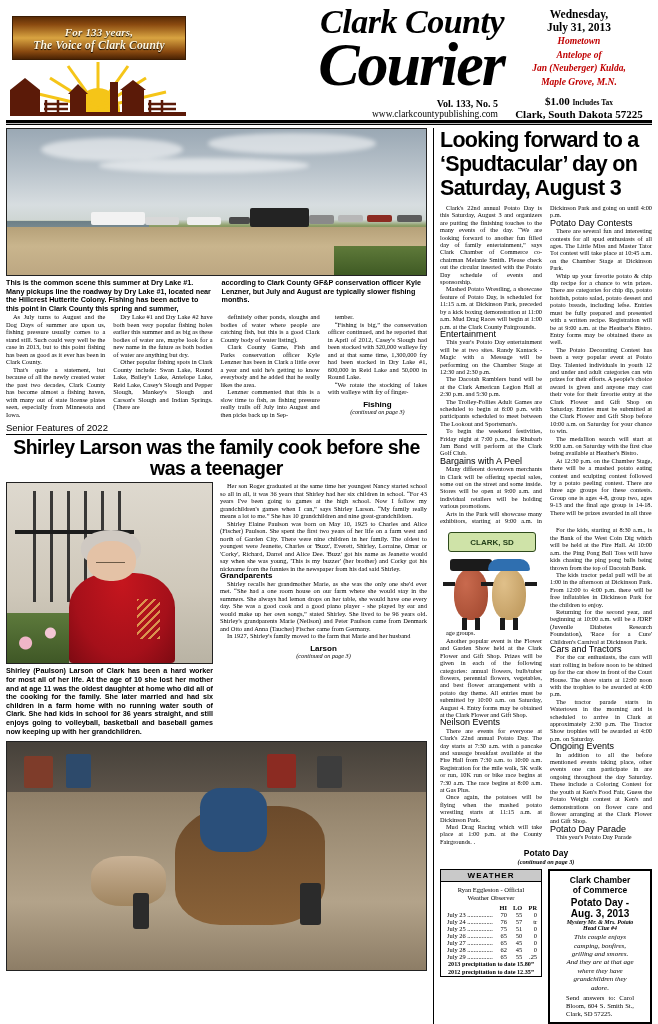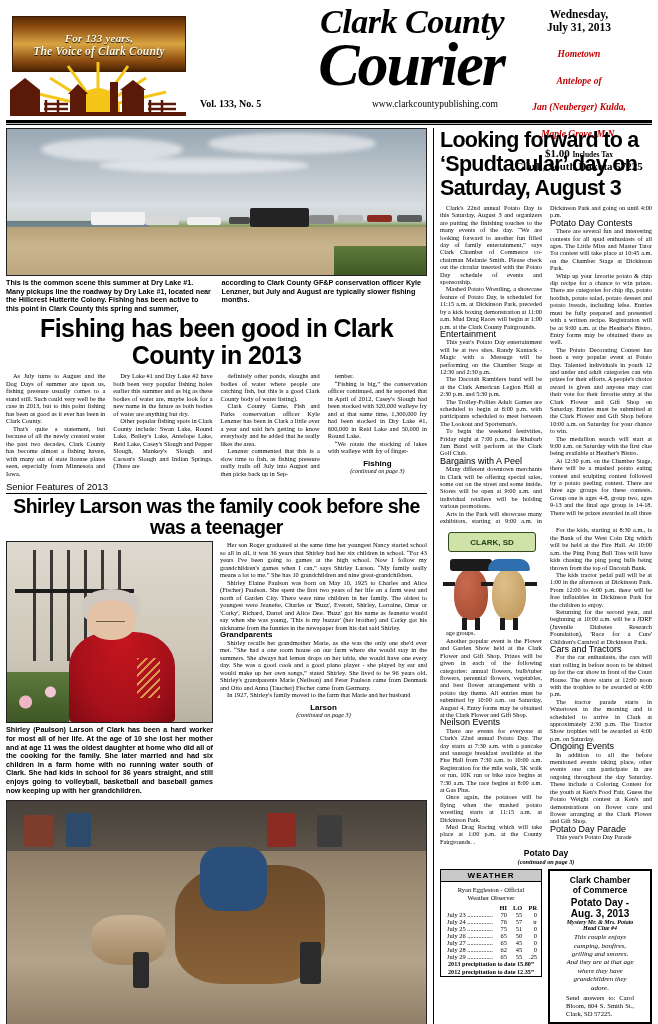--- a/index.html
+++ b/index.html
@@ -10,46 +10,46 @@
     font-family: "Liberation Serif", serif;
     overflow: hidden;
     position: relative;
   }
   .page { width: 658px; height: 1024px; position: relative; background:#fff; padding: 0 4px; }
 
   
   .masthead { display: flex; height: 118px; align-items: stretch; padding-top: 2px; }
   .mh-left { width: 190px; position: relative; }
   .slogan-box {
-    margin: 14px 8px 0 8px; height: 56px;
+    margin: 14px 8px 0 8px; height: 44px;
     background: linear-gradient(180deg,#5a2c06 0%, #8a4a10 18%, #d9a441 50%, #8a4a10 82%, #4a2304 100%);
     border: 1px solid #3b1d04;
     display:flex; flex-direction:column; align-items:center; justify-content:center;
     color:#fff7e0; font-family:"Liberation Serif", serif; font-style:italic; font-weight:bold;
     text-shadow: 0 1px 1px #000;
   }
   .slogan-box .l1 { font-size: 11px; letter-spacing:.2px; }
   .slogan-box .l2 { font-size: 11.5px; letter-spacing:.2px; margin-top:1px; }
   .farm-art { position:absolute; left:6px; top:58px; width:176px; height:56px; overflow:hidden; }
   .mh-center { flex:1; position:relative; text-align:right; }
   .title-cc {
     font-family: "Liberation Serif", serif; font-weight:bold; font-style:italic;
     font-size: 34px; line-height: 32px; margin-top: 4px; letter-spacing:-0.5px;
   }
   .title-courier {
     font-family: "Liberation Serif", serif; font-weight:bold; font-style:italic;
     font-size: 62px; line-height: 56px; letter-spacing:-2px; margin-top:-2px;
   }
   .mh-center-foot { display:flex; justify-content:space-between; align-items:flex-end;
-    font-size:9.5px; padding: 6px 6px 0 6px; }
+    font-size:9.5px; padding: 6px 6px 0 6px; flex-direction: column; }
   .vol { font-weight:bold; font-family:"Liberation Serif",serif; font-size:10px;}
   .weburl { font-size:9.5px; }
   .mh-right { width: 150px; text-align:center; padding-top: 6px; font-size: 10px; }
   .mh-right .date { font-weight:bold; font-size:11.5px; line-height:13px; }
-  .mh-right .home { color:#c00000; font-weight:bold; font-style:italic; font-size:9.5px; line-height:11.5px; margin-top:15px; }
+  .mh-right .home { color:#c00000; font-weight:bold; font-style:italic; font-size:9.5px; line-height:11.5px; margin-top:2px; }
   .mh-right .price { font-size:11px; font-weight:bold; margin-top:7px; }
   .mh-right .price small { font-size:7.5px; }
   .mh-right .city { font-weight:bold; font-size:11px; margin-top:1px; }
 
   .rule-thick { border-top: 3px solid #000; border-bottom:1px solid #000; height:5px; margin: 2px 2px 0 2px; background:#bbb;}
 
   
   .body-wrap { display:flex; gap:0; padding: 3px 2px 0 2px; }
   .left-col { width: 434px; padding-right:6px; border-right: 1px solid #000; }
   .right-col { width: 218px; padding-left: 6px; }
@@ -271,40 +271,39 @@
         <div class="truck" style="left:79%;top:59%;width:6%;height:5%;background:#b7b7b7;"></div>
         <div class="truck" style="left:86%;top:59%;width:6%;height:5%;background:#8b2b22;"></div>
         <div class="truck" style="left:93%;top:59%;width:6%;height:5%;background:#5c5c5c;"></div>
       </div>
 
       <div class="caption">
         <span>This is the common scene this summer at Dry Lake #1.  Many pickups line the roadway by Dry Lake #1, located near the Hillcrest Hutterite Colony.  Fishing has been active to this point in Clark County this spring</span>
         <span>and summer, according to Clark County GF&amp;P conservation officer Kyle Lenzner, but July and August are typically slower fishing months.</span>
       </div>
 
-      <div class="headline-main">Fishing has been good in Clark County in 2013</div>
 
       <div class="cols4">
         <p>As July turns to August and the Dog Days of summer are upon us, fishing pressure usually comes to a stand still.  Such could very well be the case in 2013, but to this point fishing has been as good as it ever has been in Clark County.</p>
         <p>That's quite a statement, but because of all the newly created water the past two decades, Clark County has become almost a fishing haven, with many out of state license plates seen, especially from Minnesota and Iowa.</p>
         <p>Dry Lake #1 and Dry Lake #2 have both been very popular fishing holes earlier this summer and as big as these bodies of water are, maybe look for a new name in the future as both bodies of water are anything but dry.</p>
         <p>Other popular fishing spots in Clark County include: Swan Lake, Round Lake, Bailey's Lake, Antelope Lake, Reid Lake, Casey's Slough and Pepper Slough, Mankey's Slough and Carson's Slough and Indian Springs.  (There are</p>
         <p>definitely other ponds, sloughs and bodies of water where people are catching fish, but this is a good Clark County body of water listing).</p>
         <p>Clark County Game, Fish and Parks conservation officer Kyle Lenzner has been in Clark a little over a year and said he's getting to know everybody and he added that he really likes the area.</p>
         <p>Lenzner commented that this is a slow time to fish, as fishing pressure really trails off July into August and then picks back up in Sep-</p>
         <p>tember.</p>
         <p>“Fishing is big,” the conservation officer continued, and he reported that in April of 2012, Casey's Slough had been stocked with 320,000 walleye fry and at that same time, 1,300,000 fry had been stocked in Dry Lake #1, 600,000 in Reid Lake and 50,000 in Round Lake.</p>
         <p>“We rotate the stocking of lakes with walleye with fry of finger-</p>
         <div class="jump">
           <div class="j1">Fishing</div>
           <div class="j2">(continued on page 3)</div>
         </div>
       </div>
 
-      <div class="kicker">Senior Features of 2013</div>
+      <div class="kicker">Senior Features of 2022</div>
       <div class="headline-sub">Shirley Larson was the family cook before she was a teenager</div>
 
       <div class="feature-row">
         <div>
           <div class="portrait">
             <div class="p-wall"></div>
             <div class="p-rail"></div>
             <div class="p-railbar"></div>
             <div class="p-flowers-bot"></div>
             <div class="p-person">

